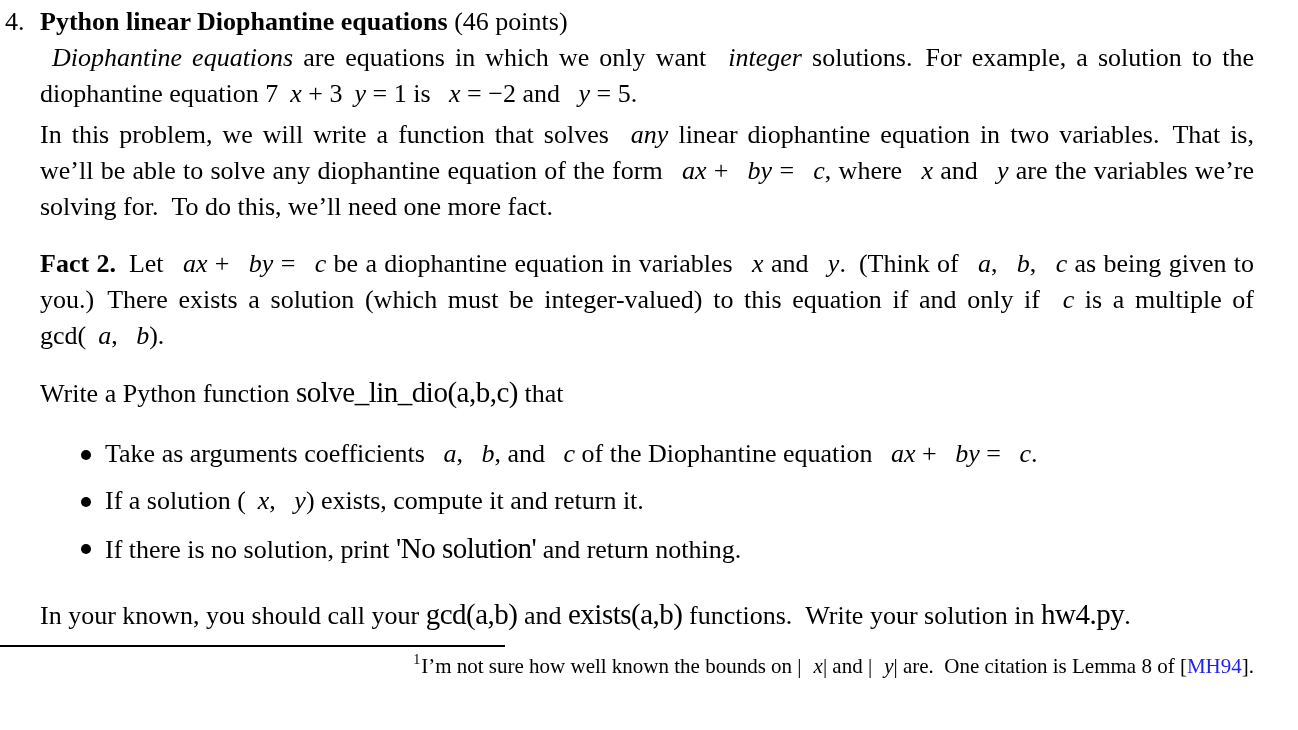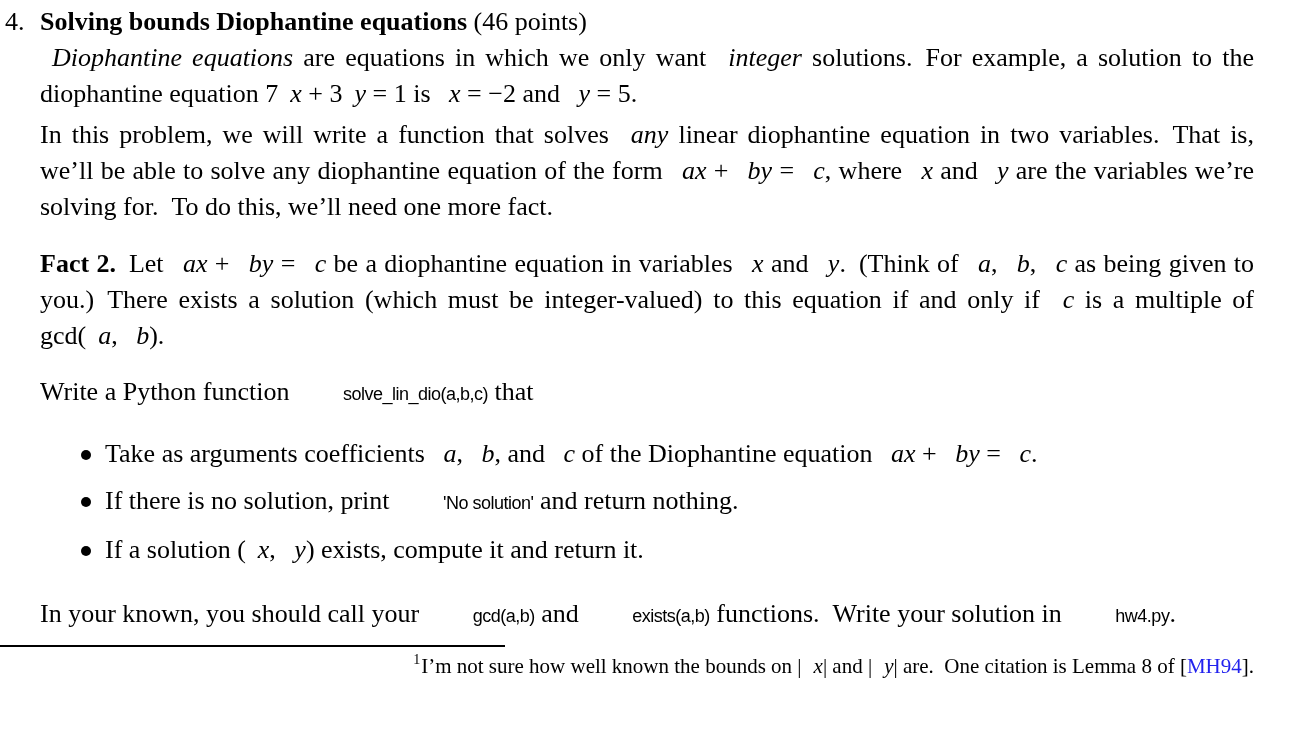--- a/index.html
+++ b/index.html
@@ -12,21 +12,21 @@
     color:#000000;
     font-family:"Liberation Serif","DejaVu Serif",serif;
     font-size:26px;
     line-height:36px;
     overflow:hidden;
   }
   p{margin:0;text-align:justify;}
   .seg{white-space:pre-wrap;}
   .seg-i,.seg-m{font-style:italic;margin-left:12px;}
   .seg-b{font-weight:bold;}
-  .seg-c{font-family:Liberation Sans, sans-serif;font-size:18px;letter-spacing:-0.5px;margin-left:47px;}
+  .seg-c{font-family:Liberation Serif, serif;font-size:29px;letter-spacing:-0.5px;}
   .seg-a{color:var(--link,#2222EE);text-decoration:none;cursor:pointer;}
   #p-heading{position:relative;}
   .item-number{position:absolute;left:-35px;top:0;}
   #p-overview{margin-top:5px;}
   #p-fact{margin-top:21px;}
   #p-writefn{margin-top:20px;}
   ul.reqs{list-style:none;margin:24px 0 0 0;padding:0;}
   ul.reqs li{position:relative;padding-left:65px;margin-top:11px;text-align:justify;}
   ul.reqs li:first-child{margin-top:0;}
   .bullet{position:absolute;left:41px;top:14px;width:10px;height:10px;border-radius:50%;background:#000;}
@@ -34,40 +34,40 @@
   .footnote-rule{margin:11px 0 0 -40px;width:505px;border:none;border-top:2px solid #000;height:0;}
   .footnote{margin-top:5px;margin-left:-12px;font-size:21px;line-height:28px;text-align:right;}
   .footnote sup{font-size:14px;line-height:0;position:relative;top:-1px;vertical-align:super;margin-right:1px;}
 </style>
 </head>
 <body style="background: rgb(255, 255, 255);">
 
 <div class="page">
 
   <p id="p-heading">
-    <span class="item-number">4.</span><span><span class="seg seg-b">Solving bounds Diophantine equations</span><span class="seg seg-n"> (46 points)</span></span>
+    <span class="item-number">4.</span><span><span class="seg seg-b">Python linear Diophantine equations</span><span class="seg seg-n"> (46 points)</span></span>
   </p>
 
   <p id="p-intro"><span class="seg seg-i">Diophantine equations</span><span class="seg seg-n"> are equations in which we only want </span><span class="seg seg-i">integer</span><span class="seg seg-n"> solutions. For example, a solution to the diophantine equation 7</span><span class="seg seg-m">x</span><span class="seg seg-n"> + 3</span><span class="seg seg-m">y</span><span class="seg seg-n"> = 1 is </span><span class="seg seg-m">x</span><span class="seg seg-n"> = −2 and </span><span class="seg seg-m">y</span><span class="seg seg-n"> = 5.</span></p>
 
   <p id="p-overview"><span class="seg seg-n">In this problem, we will write a function that solves </span><span class="seg seg-i">any</span><span class="seg seg-n"> linear diophantine equation in two variables. That is, we’ll be able to solve any diophantine equation of the form </span><span class="seg seg-m">ax</span><span class="seg seg-n"> + </span><span class="seg seg-m">by</span><span class="seg seg-n"> = </span><span class="seg seg-m">c</span><span class="seg seg-n">, where </span><span class="seg seg-m">x</span><span class="seg seg-n"> and </span><span class="seg seg-m">y</span><span class="seg seg-n"> are the variables we’re solving for. To do this, we’ll need one more fact.</span></p>
 
   <p id="p-fact"><span class="seg seg-b">Fact 2.</span><span class="seg seg-n"> Let </span><span class="seg seg-m">ax</span><span class="seg seg-n"> + </span><span class="seg seg-m">by</span><span class="seg seg-n"> = </span><span class="seg seg-m">c</span><span class="seg seg-n"> be a diophantine equation in variables </span><span class="seg seg-m">x</span><span class="seg seg-n"> and </span><span class="seg seg-m">y</span><span class="seg seg-n">. (Think of </span><span class="seg seg-m">a</span><span class="seg seg-n">, </span><span class="seg seg-m">b</span><span class="seg seg-n">, </span><span class="seg seg-m">c</span><span class="seg seg-n"> as being given to you.) There exists a solution (which must be integer-valued) to this equation if and only if </span><span class="seg seg-m">c</span><span class="seg seg-n"> is a multiple of gcd(</span><span class="seg seg-m">a</span><span class="seg seg-n">, </span><span class="seg seg-m">b</span><span class="seg seg-n">).</span></p>
 
   <p id="p-writefn"><span class="seg seg-n">Write a Python function </span><span class="seg seg-c">solve_lin_dio(a,b,c)</span><span class="seg seg-n"> that</span></p>
 
   <ul class="reqs">
     <li>
       <span class="bullet"></span><span><span class="seg seg-n">Take as arguments coefficients </span><span class="seg seg-m">a</span><span class="seg seg-n">, </span><span class="seg seg-m">b</span><span class="seg seg-n">, and </span><span class="seg seg-m">c</span><span class="seg seg-n"> of the Diophantine equation </span><span class="seg seg-m">ax</span><span class="seg seg-n"> + </span><span class="seg seg-m">by</span><span class="seg seg-n"> = </span><span class="seg seg-m">c</span><span class="seg seg-n">.</span></span>
     </li>
     <li>
-      <span class="bullet"></span><span><span class="seg seg-n">If there is no solution, print </span><span class="seg seg-c">'No solution'</span><span class="seg seg-n"> and return nothing.</span></span>
+      <span class="bullet"></span><span><span class="seg seg-n">If a solution (</span><span class="seg seg-m">x</span><span class="seg seg-n">, </span><span class="seg seg-m">y</span><span class="seg seg-n">) exists, compute it and return it.</span></span>
     </li>
     <li>
-      <span class="bullet"></span><span><span class="seg seg-n">If a solution (</span><span class="seg seg-m">x</span><span class="seg seg-n">, </span><span class="seg seg-m">y</span><span class="seg seg-n">) exists, compute it and return it.</span></span>
+      <span class="bullet"></span><span><span class="seg seg-n">If there is no solution, print </span><span class="seg seg-c">'No solution'</span><span class="seg seg-n"> and return nothing.</span></span>
     </li>
   </ul>
 
   <p id="p-closing"><span class="seg seg-n">In your known, you should call your </span><span class="seg seg-c">gcd(a,b)</span><span class="seg seg-n"> and </span><span class="seg seg-c">exists(a,b)</span><span class="seg seg-n"> functions. Write your solution in </span><span class="seg seg-c">hw4.py</span><span class="seg seg-n">.</span></p>
 
   <hr class="footnote-rule">
 
   <p class="footnote">
     <sup>1</sup><span><span class="seg seg-n">I’m not sure how well known the bounds on |</span><span class="seg seg-m">x</span><span class="seg seg-n">| and |</span><span class="seg seg-m">y</span><span class="seg seg-n">| are. One citation is Lemma 8 of [</span><a class="seg seg-a">MH94</a><span class="seg seg-n">].</span></span>
   </p>

